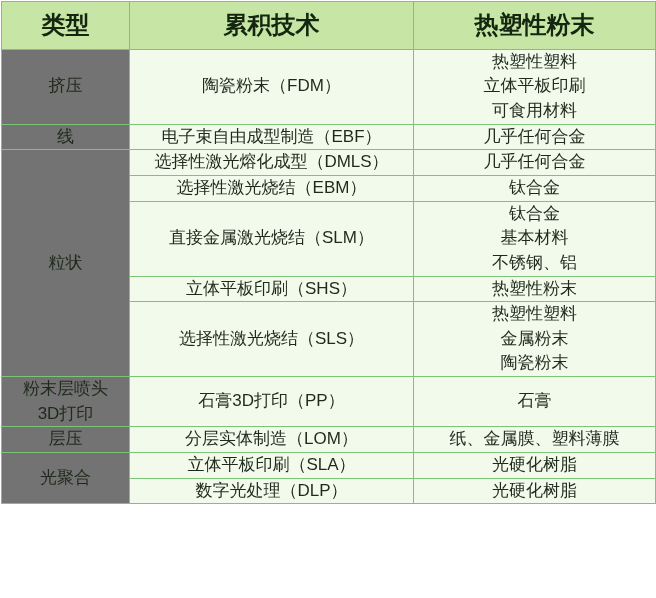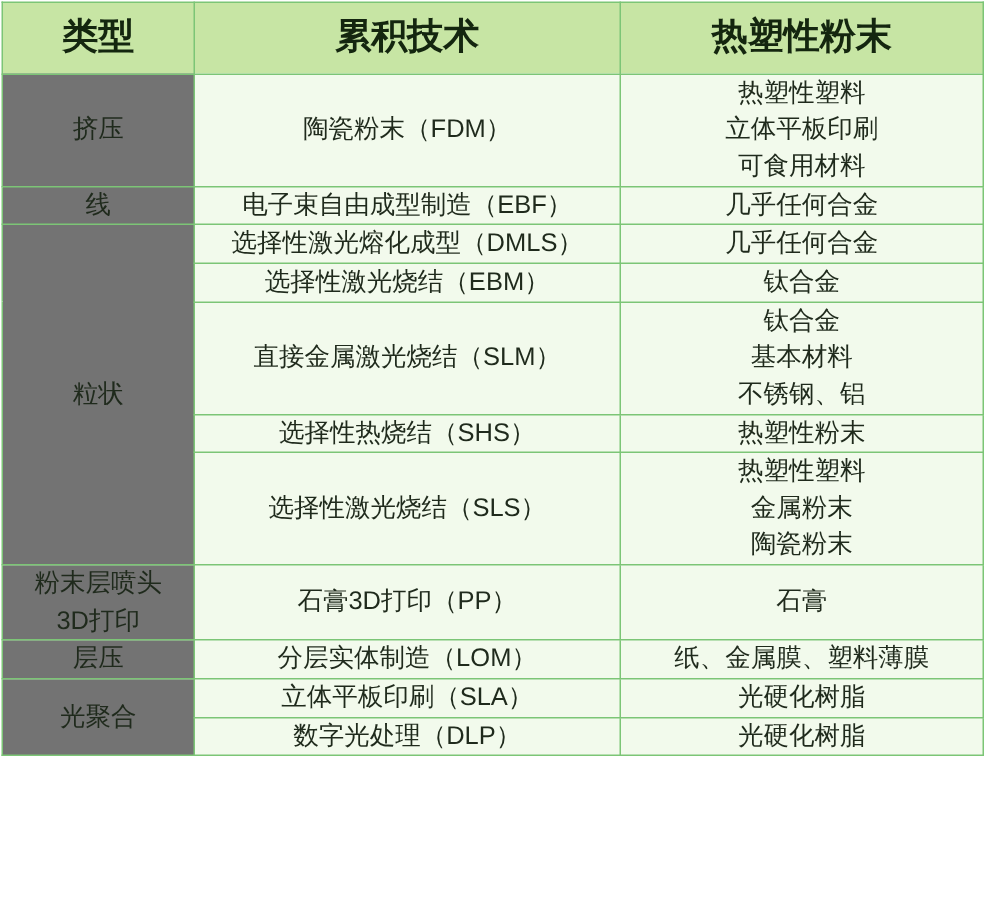--- a/index.html
+++ b/index.html
@@ -125,21 +125,21 @@
             <span>直接金属激光烧结（SLM）</span>
           </td>
           <td class="cell-lines">
             <span>钛合金</span>
             <span>基本材料</span>
             <span>不锈钢、铝</span>
           </td>
         </tr>
         <tr>
           <td class="cell-lines">
-            <span>选择性热烧结（SHS）</span>
+            <span>立体平板印刷（SHS）</span>
           </td>
           <td class="cell-lines">
             <span>热塑性粉末</span>
           </td>
         </tr>
         <tr>
           <td class="cell-lines">
             <span>选择性激光烧结（SLS）</span>
           </td>
           <td class="cell-lines">

